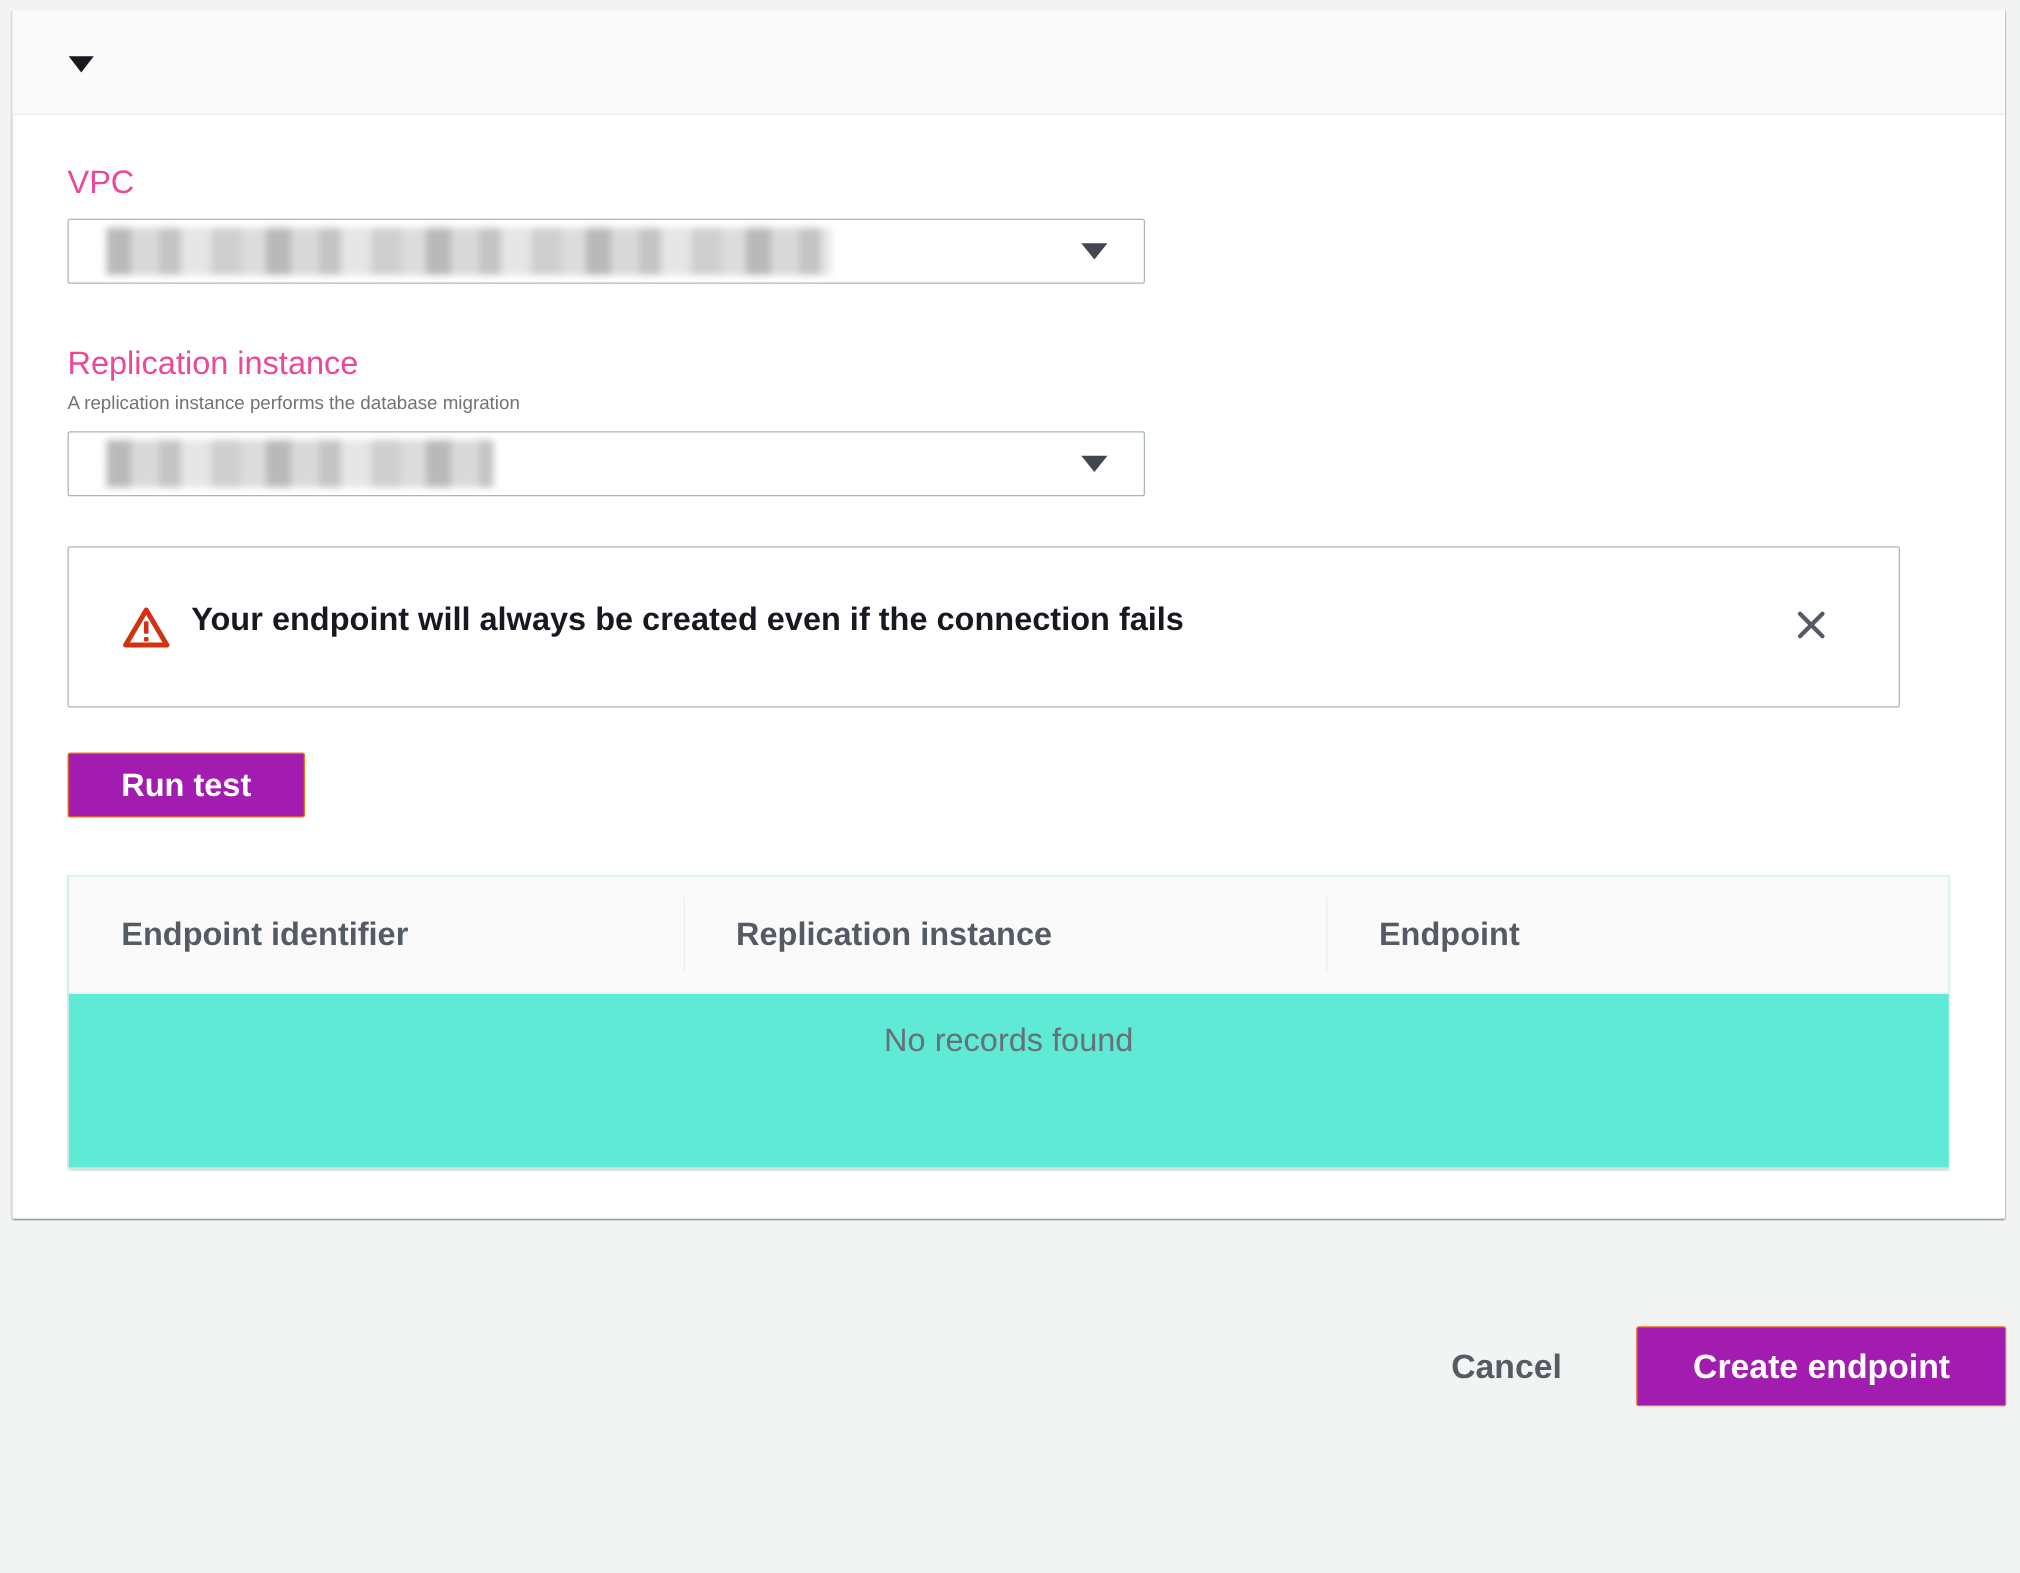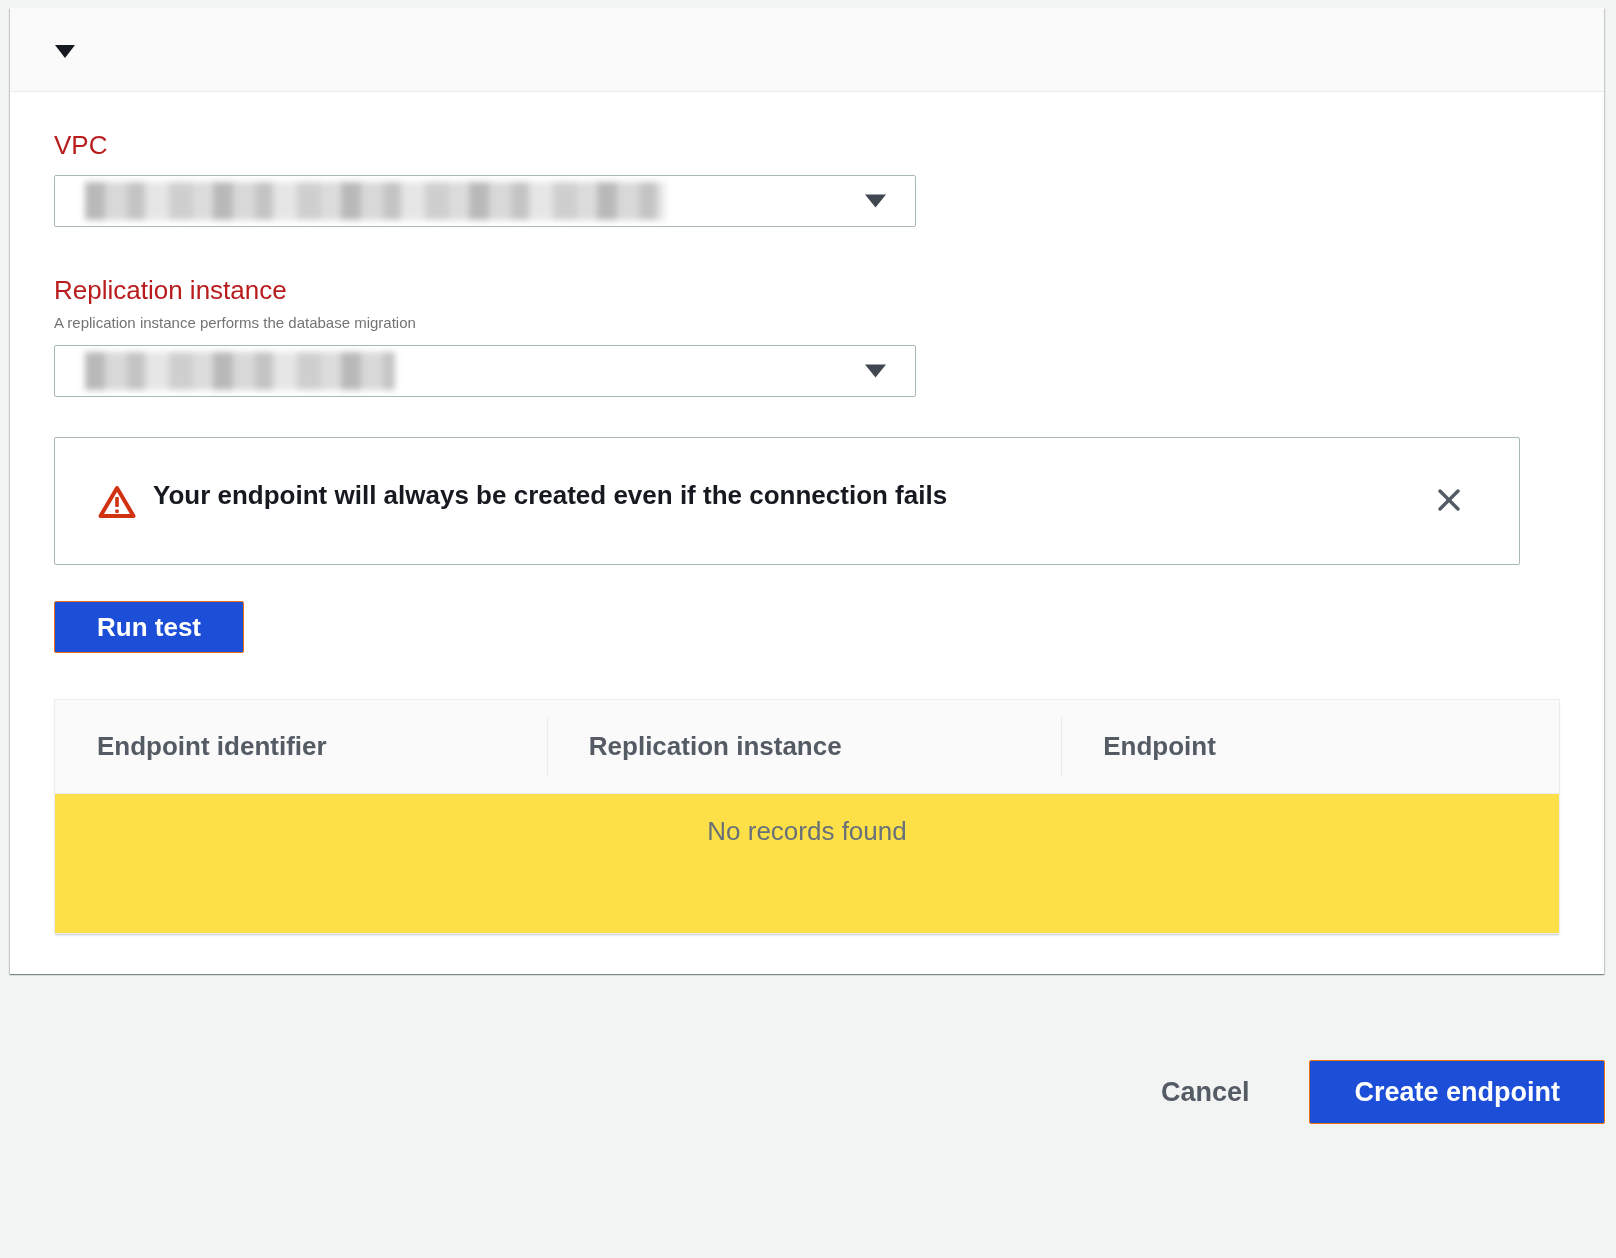--- a/index.html
+++ b/index.html
@@ -26,21 +26,21 @@
     align-items:center;
     gap:20px;
     cursor:pointer;
   }
   .card-header h2 { font-size:31px; font-weight:700; color:#16191f; letter-spacing:.2px; }
   .tri { display:inline-flex; margin-top:4px; }
 
   .card-body { padding:38px 44px 40px 44px; }
 
   
-  .field-label { display:block; font-size:26px; color:#b91c1c; }
+  .field-label { display:block; font-size:26px; color:#ec4899; }
   .field-desc { font-size:15px; color:#737373; margin-top:8px; }
   .select {
     position:relative;
     width:862px; height:52px;
     margin-top:14px;
     background:#fff;
     border:1px solid #aab7b8;
     border-radius:2px;
     display:flex; align-items:center;
     padding-left:30px;
@@ -73,21 +73,21 @@
   .warn-title { font-size:26px; font-weight:700; color:#16191f; margin-bottom:10px; }
   .warn-body { font-size:26px; color:#16191f; line-height:39px; }
   .warn-close {
     margin-left:auto;
     background:none; border:none; cursor:pointer;
     padding:4px; display:flex; margin-top:2px;
   }
 
   
   .btn-primary {
-    background:#1d4ed8;
+    background:#a21caf;
     color:#ffffff;
     border:1px solid #ec7211;
     border-radius:2px;
     font-family:"Liberation Sans", sans-serif;
     font-weight:700;
     cursor:pointer;
   }
   .run-test { margin-top:36px; height:52px; padding:0 42px; font-size:26px; }
   .btn-link {
     background:none; border:none; cursor:pointer;
@@ -95,21 +95,21 @@
     font-size:27px; font-weight:700; color:#545b64;
     height:64px; padding:0 30px;
   }
   .create { height:64px; padding:0 44px; font-size:27px; }
 
   
   .table {
     margin-top:46px;
     border:1px solid #eaeded;
     box-shadow:0 2px 2px -1px rgba(0,28,36,.25);
-    background:#fde047;
+    background:#5eead4;
   }
   .thead {
     display:flex;
     height:94px;
     align-items:center;
     background:#fafafa;
     border-bottom:1px solid #eaeded;
   }
   .th {
     font-size:26px; font-weight:700; color:#545b64;

